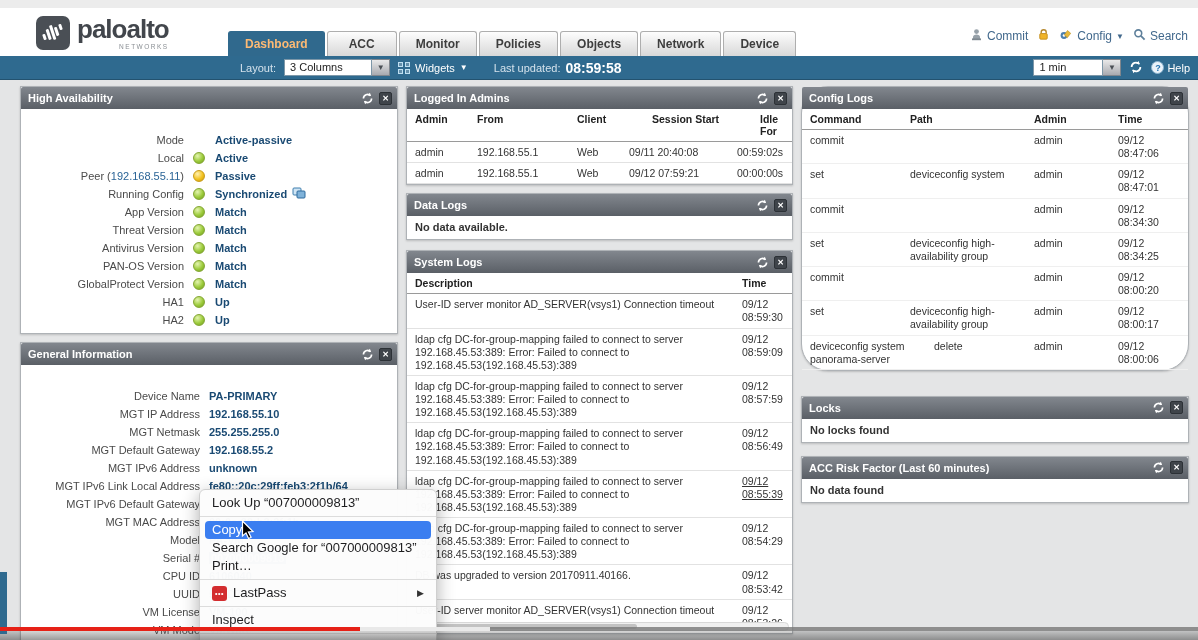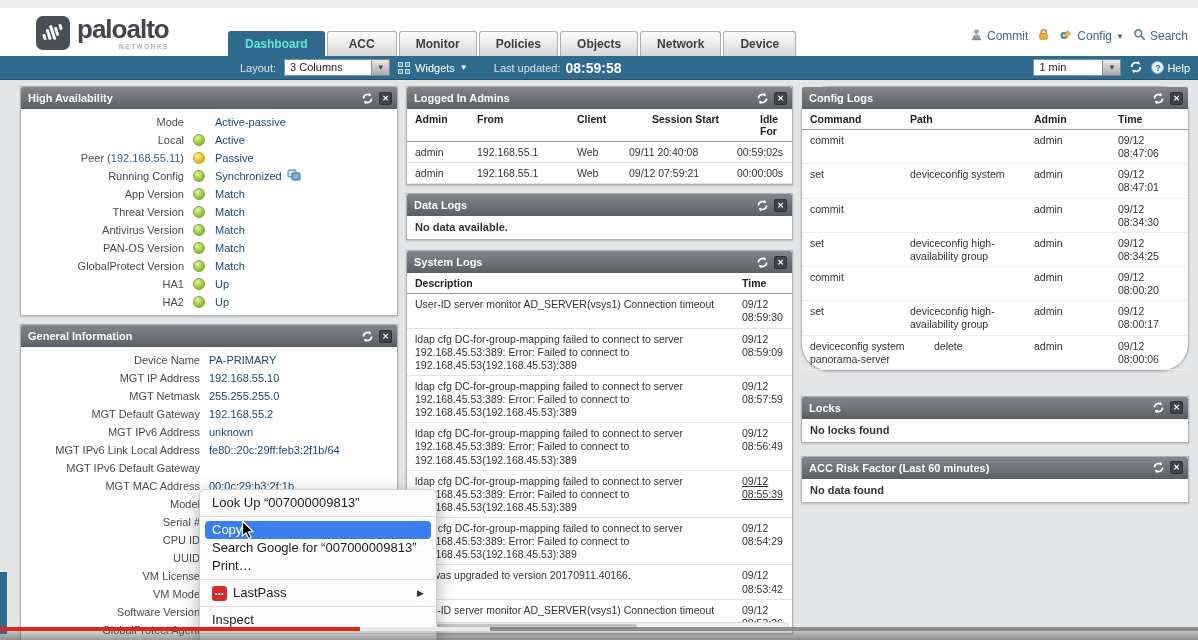--- a/index.html
+++ b/index.html
@@ -14,21 +14,21 @@
   .logo { position:absolute; left:36px; top:8px; display:flex; align-items:flex-start; }
   .logo-mark { width:34px; height:34px; background:#4a4f55; border-radius:7px; display:flex; align-items:center; justify-content:center; }
   .logo-text { margin-left:7px; }
   .logo-brand { font-size:26px; font-weight:bold; color:#42464c; letter-spacing:-1px; line-height:26px; }
   .logo-sub { font-size:6.5px; color:#8a8f94; letter-spacing:1.5px; text-align:right; margin-top:1px; }
 
   .tabs { position:absolute; left:228px; bottom:0; display:flex; gap:2px; }
   .tab { min-width:70px; padding:5px 16px 5px; text-align:center; font-size:12px; font-weight:bold; color:#3e3e3e;
          background:linear-gradient(#fdfdfd,#d8d8d8); border:1px solid #aeaeae; border-bottom:none;
          border-radius:3px 3px 0 0; cursor:default; }
-  .tab.active { background:#30698d; color:#5eead4; border-color:#30698d;text-align:center; }
+  .tab.active { background:#30698d; color:#fdba74; border-color:#30698d;text-align:center; }
 
   .header-actions { position:absolute; right:10px; top:20px; display:flex; align-items:center; gap:9px;
                     font-size:12px; color:#41688c; }
   .h-act { display:flex; align-items:center; gap:4px; cursor:default; }
   .caret { font-size:8px; color:#41688c; }
 
   
   .toolbar { position:absolute; left:0; top:56px; width:100%; height:24px; background:#2f6a8f;
              border-bottom:1px solid #23526f; display:flex; align-items:center; font-size:11px; color:#d4e2ec; }
   .tb-left { position:absolute; left:240px; display:flex; align-items:center; gap:8px; }
@@ -55,31 +55,31 @@
   .widget-header { height:22px; background:linear-gradient(#82878e,#5a5f66); color:#fff; display:flex;
                    align-items:center; padding:0 5px 0 7px; font-size:11px; font-weight:bold;
                    border-radius:2px 2px 0 0; }
   .widget-title { flex:1; white-space:nowrap; overflow:hidden; }
   .w-refresh { width:15px; height:15px; display:flex; align-items:center; justify-content:center; cursor:pointer; }
   .w-close { width:13px; height:13px; margin-left:4px; background:#3f444a; border:1px solid #2c3136; border-radius:2px;
              color:#fff; font-size:8px; line-height:11px; text-align:center; cursor:pointer; }
   .empty-body { padding:5px 8px 6px; font-size:11px; font-weight:bold; color:#333; }
 
   
-  .kv-body { padding:4px 0 4px; }
+  .kv-body { padding:22px 0 4px; }
   .kv-row { display:flex; align-items:center; height:18px; font-size:11px; }
   .kv-label { text-align:right; color:#4a4a4a; padding-right:9px; white-space:nowrap; }
   .ha .kv-label { width:172px; }
   .gi .kv-label { width:188px; }
   .kv-link { color:#2a6496; }
   .led-cell { width:22px; display:flex; align-items:center; }
   .led { width:12px; height:12px; border-radius:50%; }
   .led.green  { background:radial-gradient(circle at 35% 30%, #e4f4b0, #9ccb3b 55%, #6f9c22); border:1px solid #84a633; }
   .led.yellow { background:radial-gradient(circle at 35% 30%, #fff0b0, #f2c21f 55%, #c3930e); border:1px solid #c99c1a; }
-  .kv-value { color:#1a4a73; font-weight:normal; white-space:nowrap; display:flex; align-items:center; gap:5px; }
+  .kv-value { color:#1a4a73; font-weight:bold; white-space:nowrap; display:flex; align-items:center; gap:5px; }
   .kv-value.selected-text { background:#3d6390; color:#fff; padding:0 2px; }
   .gi .kv-row { height:18px; }
   .gi-widget { height:320px; overflow:hidden; }
   .ha-widget { margin-bottom:8px; }
 
   
   .t-head { display:flex; border-bottom:1px solid #9a9a9a; }
   .t-th { font-size:10.5px; font-weight:bold; color:#222; padding:4px 4px 4px 8px; }
   .t-row { display:flex; }
   .t-td { font-size:10.5px; color:#333; padding:4px 4px 3px 8px; line-height:1.25; }

